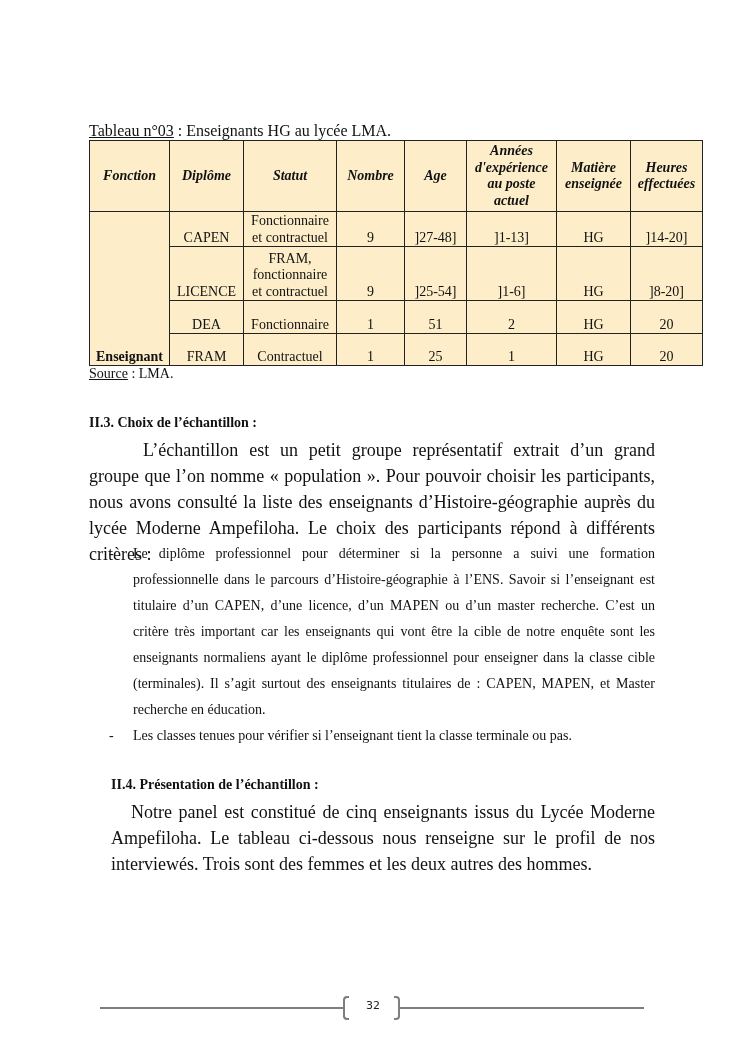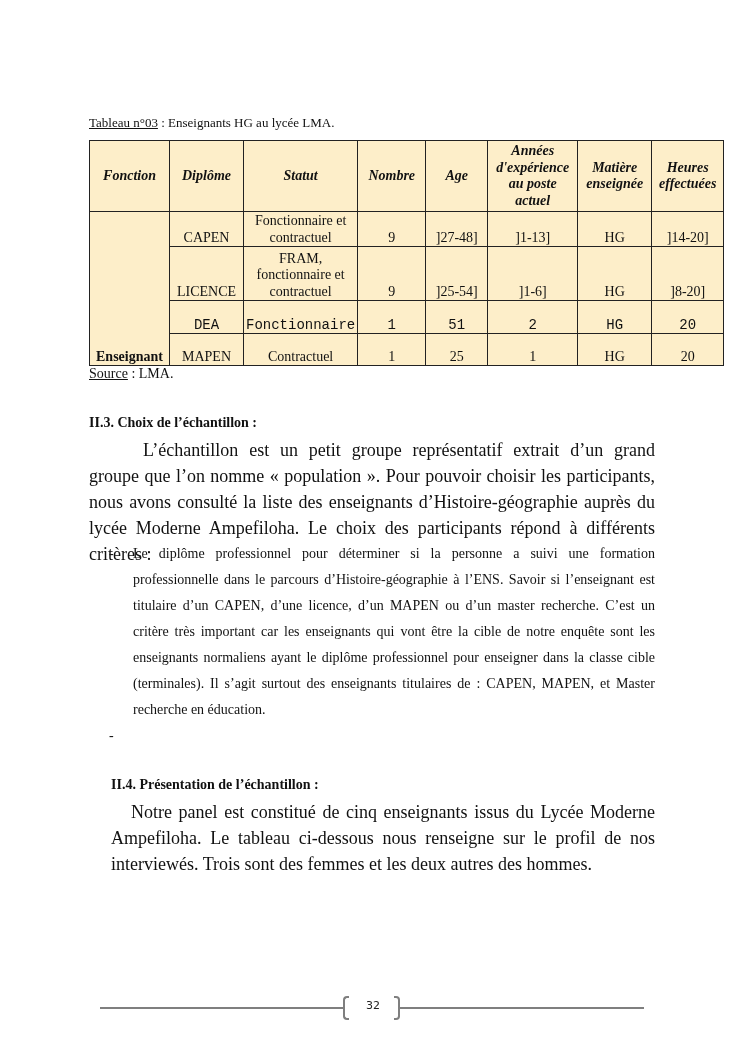--- a/index.html
+++ b/index.html
@@ -1,29 +1,29 @@
 <!DOCTYPE html>
 <html><head>
 <meta charset="utf-8">
 <style>
   html, body { margin: 0; padding: 0; background: #ffffff; }
   body { width: 745px; height: 1053px; position: relative; overflow: hidden;
          font-family: "Liberation Serif", "DejaVu Serif", serif; color: #111; }
-  .caption { position: absolute; left: 89px; top: 115px; font-size: 13px; }
+  .caption { position: absolute; left: 89px; top: 122px; font-size: 16px; }
   .u { text-decoration: underline; }
   table.t { position: absolute; left: 89px; top: 140px; border-collapse: collapse;
             background: #fdeec9; font-size: 14px; }
   table.t td, table.t th { border: 1px solid #222; padding: 0 2px; text-align: center; line-height: 16.5px; }
   table.t th { font-weight: bold; vertical-align: middle; font-style: italic; }
   table.t td { vertical-align: bottom; margin-top: 46px; }
   .c1 { width: 75px; } .c2 { width: 69px; } .c3 { width: 88px; } .c4 { width: 63px; }
   .c5 { width: 57px; } .c6 { width: 85px; } .c7 { width: 69px; } .c8 { width: 67px; }
   tr.h { height: 71px; } tr.r1 { height: 35px; } tr.r2 { height: 54px; } tr.r3 { height: 33px; } tr.r4 { height: 32px; }
   td.fonction { font-weight: bold; vertical-align: middle; }
-  td.r3c { vertical-align: middle; font-family: Liberation Mono, monospace; }
+  td.r3c { vertical-align: middle; }
   .source { position: absolute; left: 89px; top: 366px; font-size: 14px; }
   .heading { position: absolute; font-size: 14px; font-weight: bold; }
   .para { position: absolute; font-size: 18px; line-height: 26px; text-align: justify; }
   .para p { margin: 0; }
   .indent { text-indent: 54px; }
   .list { position: absolute; left: 109px; width: 546px; font-size: 14px; line-height: 26px; text-align: justify; }
   .li { position: relative; padding-left: 24px; }
   .dash { position: absolute; left: 0; top: 0; }
   .footer { position: absolute; left: 100px; top: 993px; width: 545px; height: 30px; }
   .footer .line { position: absolute; top: 14px; height: 2px; background: #7f7f7f; }
@@ -74,21 +74,21 @@
   <tr class="r3">
     <td class="r3c">DEA</td>
     <td class="r3c">Fonctionnaire</td>
     <td class="r3c">1</td>
     <td class="r3c">51</td>
     <td class="r3c">2</td>
     <td class="r3c">HG</td>
     <td class="r3c">20</td>
   </tr>
   <tr class="r4">
-    <td>MAPEN</td>
+    <td>FRAM</td>
     <td>Contractuel</td>
     <td>1</td>
     <td>25</td>
     <td>1</td>
     <td>HG</td>
     <td>20</td>
   </tr>
 </tbody>
   </table>
 
@@ -102,20 +102,21 @@
   <p class="indent">L’échantillon est un petit groupe représentatif extrait d’un grand groupe que l’on nomme « population ». Pour pouvoir choisir les participants, nous avons consulté la liste des enseignants d’Histoire-géographie auprès du lycée Moderne Ampefiloha. Le choix des participants répond à différents critères :</p>
 </div>
 
 <div class="list" style="top:541px;">
   <div class="li">
     <span class="dash">-</span>
     <span>Le diplôme professionnel pour déterminer si la personne a suivi une formation professionnelle dans le parcours d’Histoire-géographie à l’ENS. Savoir si l’enseignant est titulaire d’un CAPEN, d’une licence, d’un MAPEN ou d’un master recherche. C’est un critère très important car les enseignants qui vont être la cible de notre enquête sont les enseignants normaliens ayant le diplôme professionnel pour enseigner dans la classe cible (terminales). Il s’agit surtout des enseignants titulaires de : CAPEN, MAPEN, et Master recherche en éducation.</span>
   </div>
   <div class="li">
     <span class="dash">-</span>
+    <span>Les classes tenues pour vérifier si l’enseignant tient la classe terminale ou pas.</span>
   </div>
 </div>
 
 <div class="heading" style="left:111px; top:777px;font-family:Liberation Serif, serif;">II.4. Présentation de l’échantillon :</div>
 
 <div class="para" style="left:111px; top:799px; width:544px;">
   <p style="text-indent:20px;">Notre panel est constitué de cinq enseignants issus du Lycée Moderne Ampefiloha. Le tableau ci-dessous nous renseigne sur le profil de nos interviewés. Trois sont des femmes et les deux autres des hommes.</p>
 </div>
 
 <div class="footer">

